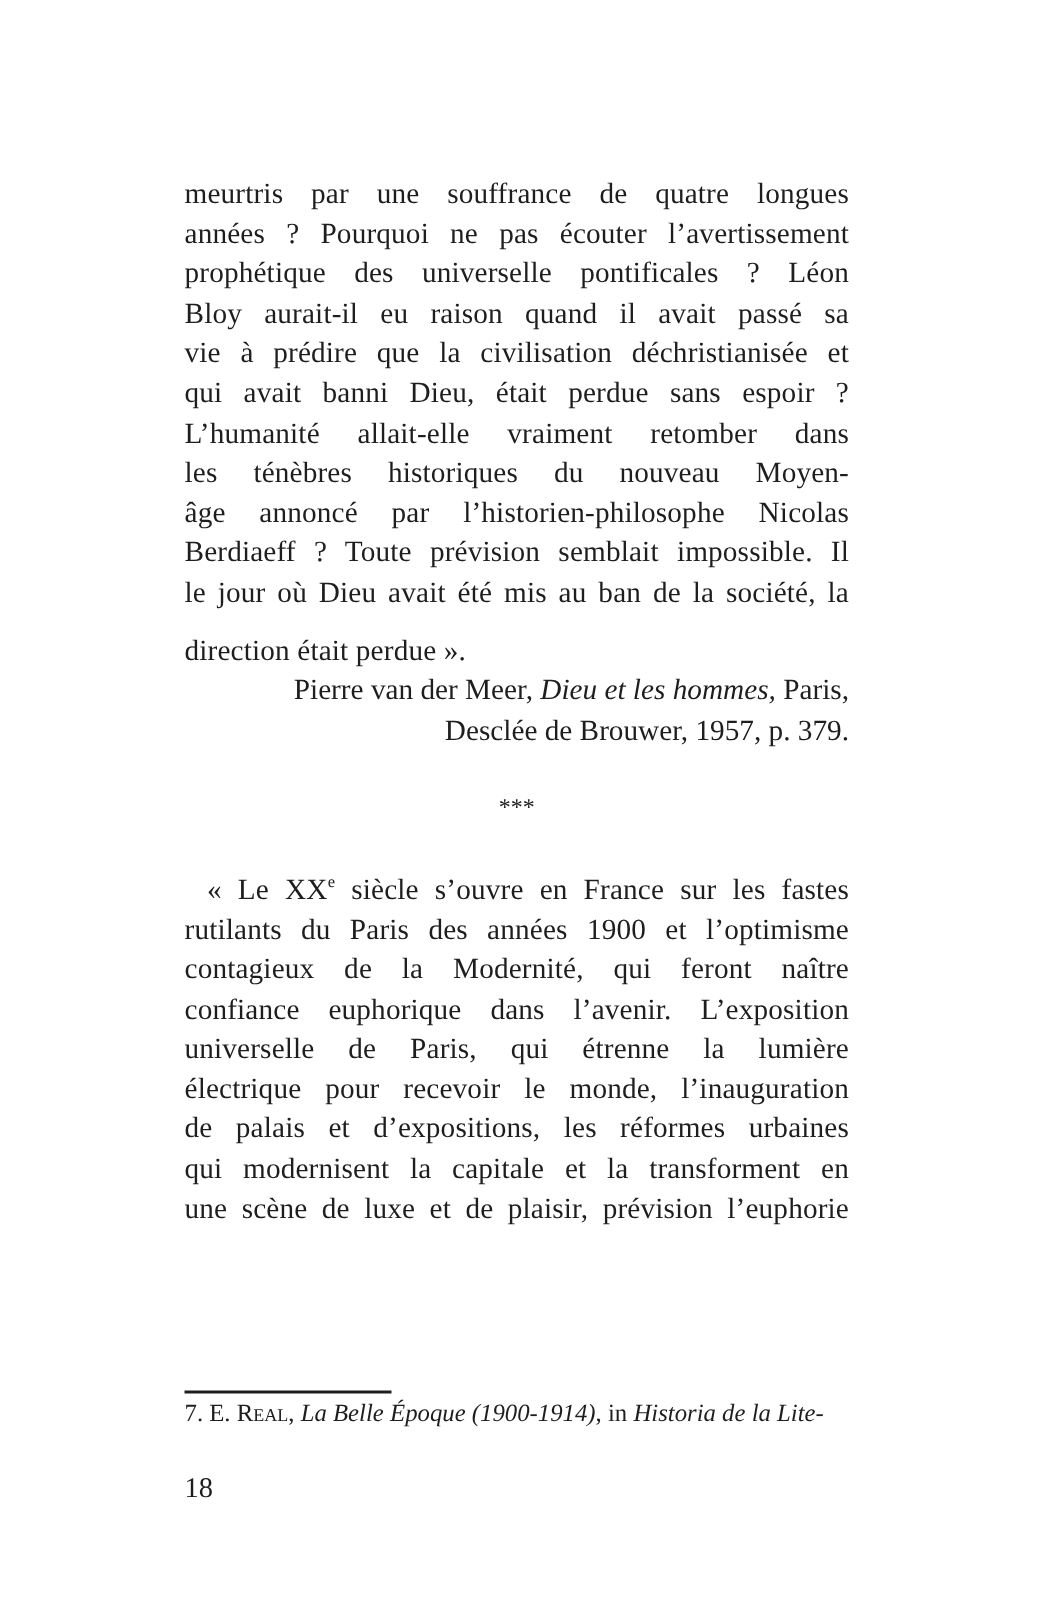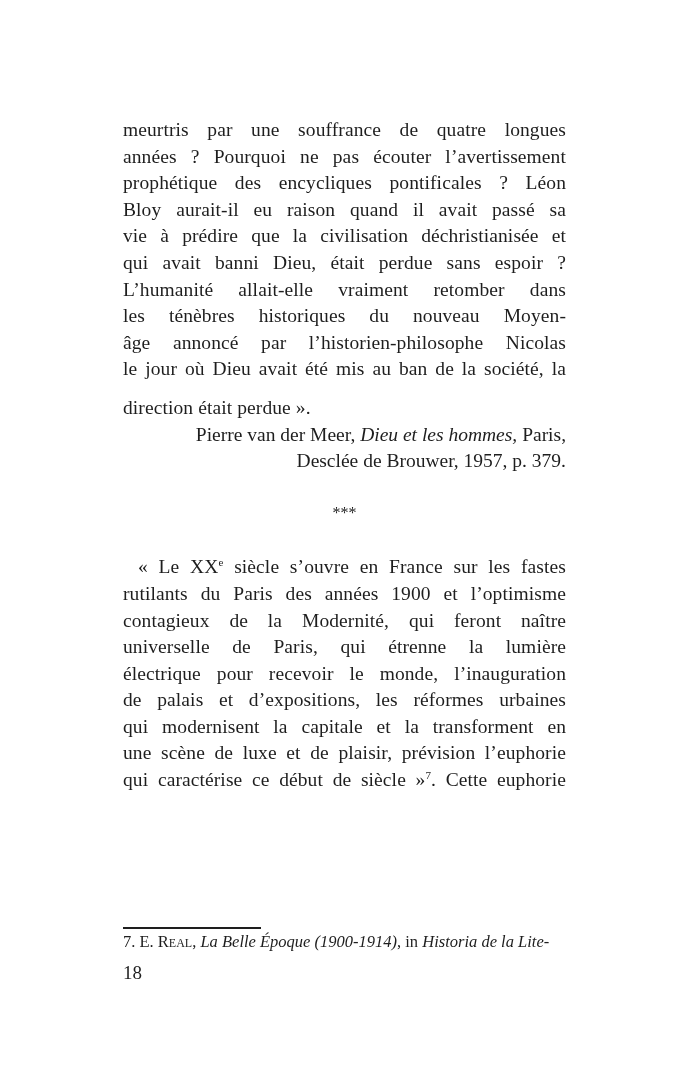--- a/index.html
+++ b/index.html
@@ -75,58 +75,59 @@
       line-height: 22px;
       white-space: nowrap;
     }
     .footnote .sc {
       font-variant: small-caps;
     }
     .footnote i { font-style: italic; }
     .page-number {
       position: absolute;
       left: 123px;
-      top: 961px;
+      top: 981px;
       font-size: 19px;
       line-height: 24px;
     }
   </style>
 </head>
 <body>
 
 <div class="page">
   <div>
     <div class="line">meurtris par une souffrance de quatre longues</div>
     <div class="line">années ? Pourquoi ne pas écouter l’avertissement</div>
-    <div class="line">prophétique des encycliques pontificales ? Léon</div>
+    <div class="line">prophétique des universelle pontificales ? Léon</div>
     <div class="line">Bloy aurait-il eu raison quand il avait passé sa</div>
     <div class="line">vie à prédire que la civilisation déchristianisée et</div>
     <div class="line">qui avait banni Dieu, était perdue sans espoir ?</div>
     <div class="line">L’humanité allait-elle vraiment retomber dans</div>
     <div class="line">les ténèbres historiques du nouveau Moyen-</div>
     <div class="line">âge annoncé par l’historien-philosophe Nicolas</div>
+    <div class="line">Berdiaeff ? Toute prévision semblait impossible. Il</div>
     <div class="line">le jour où Dieu avait été mis au ban de la société, la</div>
     <div class="line last">direction était perdue ».</div>
 
     <div class="citation"><span>Pierre van der Meer, </span><i>Dieu et les hommes,</i><span> Paris,</span></div>
     <div class="citation">Desclée de Brouwer, 1957, p. 379.</div>
   </div>
 
   <div class="separator">***</div>
 
   <div>
     <div class="line indent"><span>« Le XX</span><sup>e</sup><span> siècle s’ouvre en France sur les fastes</span></div>
     <div class="line">rutilants du Paris des années 1900 et l’optimisme</div>
     <div class="line">contagieux de la Modernité, qui feront naître</div>
+    <div class="line">confiance euphorique dans l’avenir. L’exposition</div>
     <div class="line">universelle de Paris, qui étrenne la lumière</div>
     <div class="line">électrique pour recevoir le monde, l’inauguration</div>
     <div class="line">de palais et d’expositions, les réformes urbaines</div>
     <div class="line">qui modernisent la capitale et la transforment en</div>
     <div class="line">une scène de luxe et de plaisir, prévision l’euphorie</div>
-    <div class="line"><span>qui caractérise ce début de siècle »</span><sup>7</sup><span>. Cette euphorie</span></div>
   </div>
 </div>
 
 <div class="footnote-rule"></div>
 
 <div class="footnote"><span>7. E. </span><span class="sc">Real</span><span>, </span><i>La Belle Époque (1900-1914)</i><span>, in </span><i>Historia de la Lite-</i></div>
 
 <div class="page-number">18</div>
 
 </body></html>

